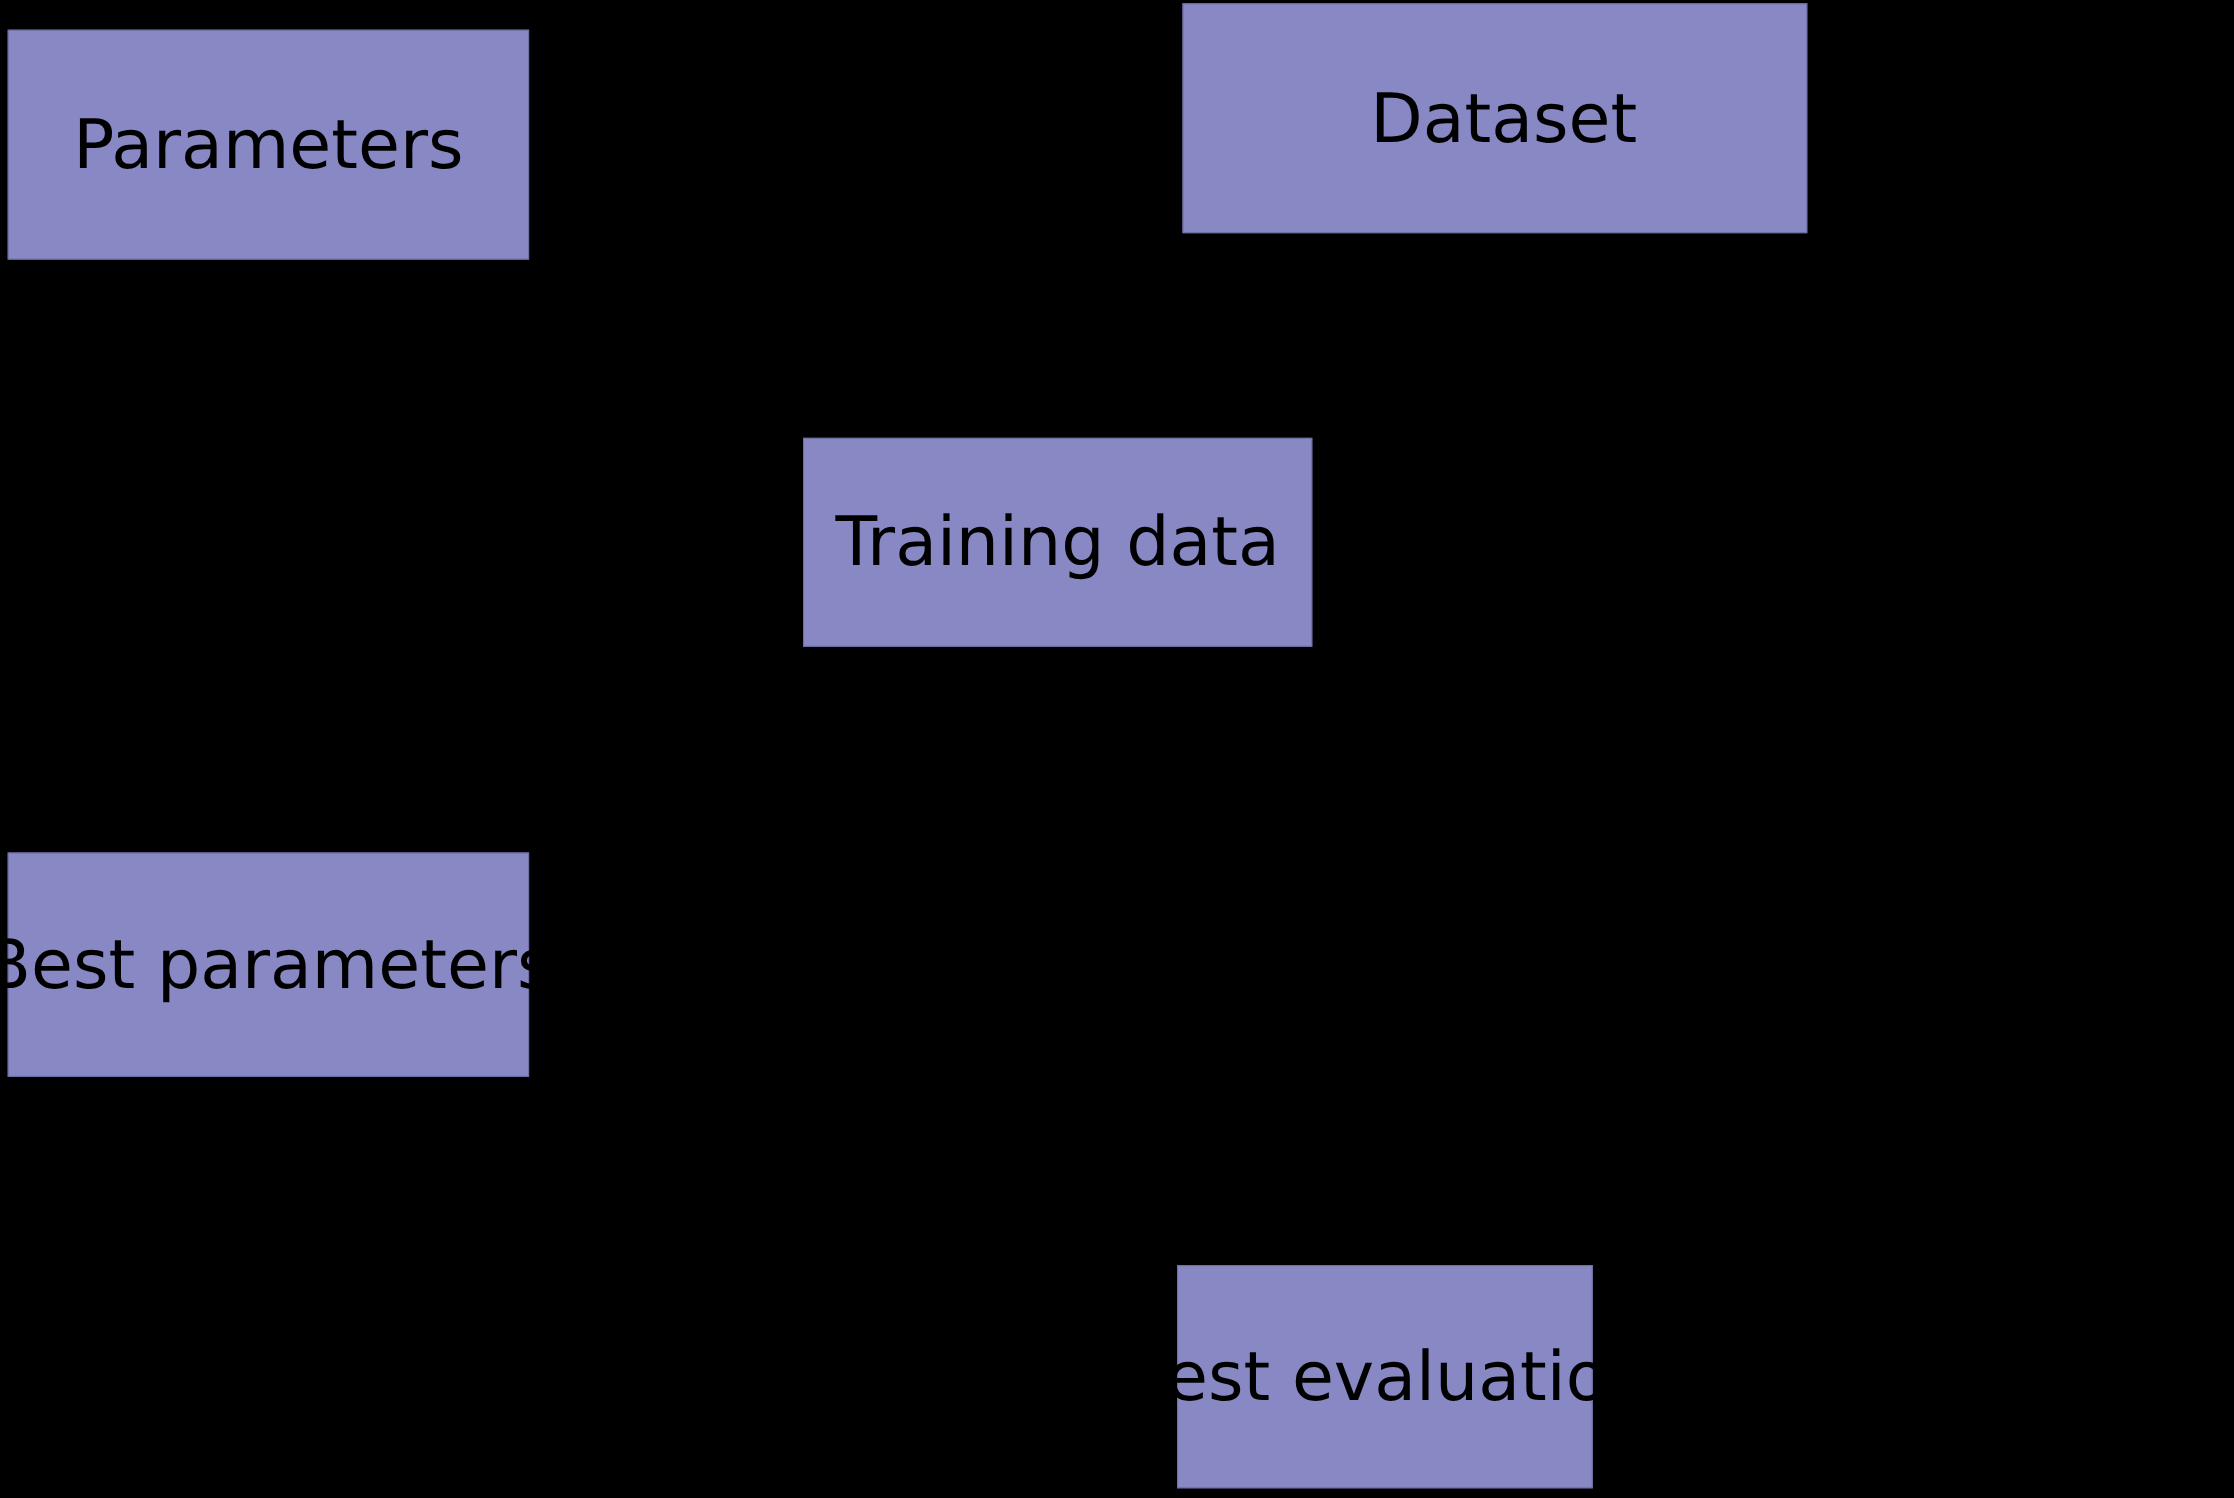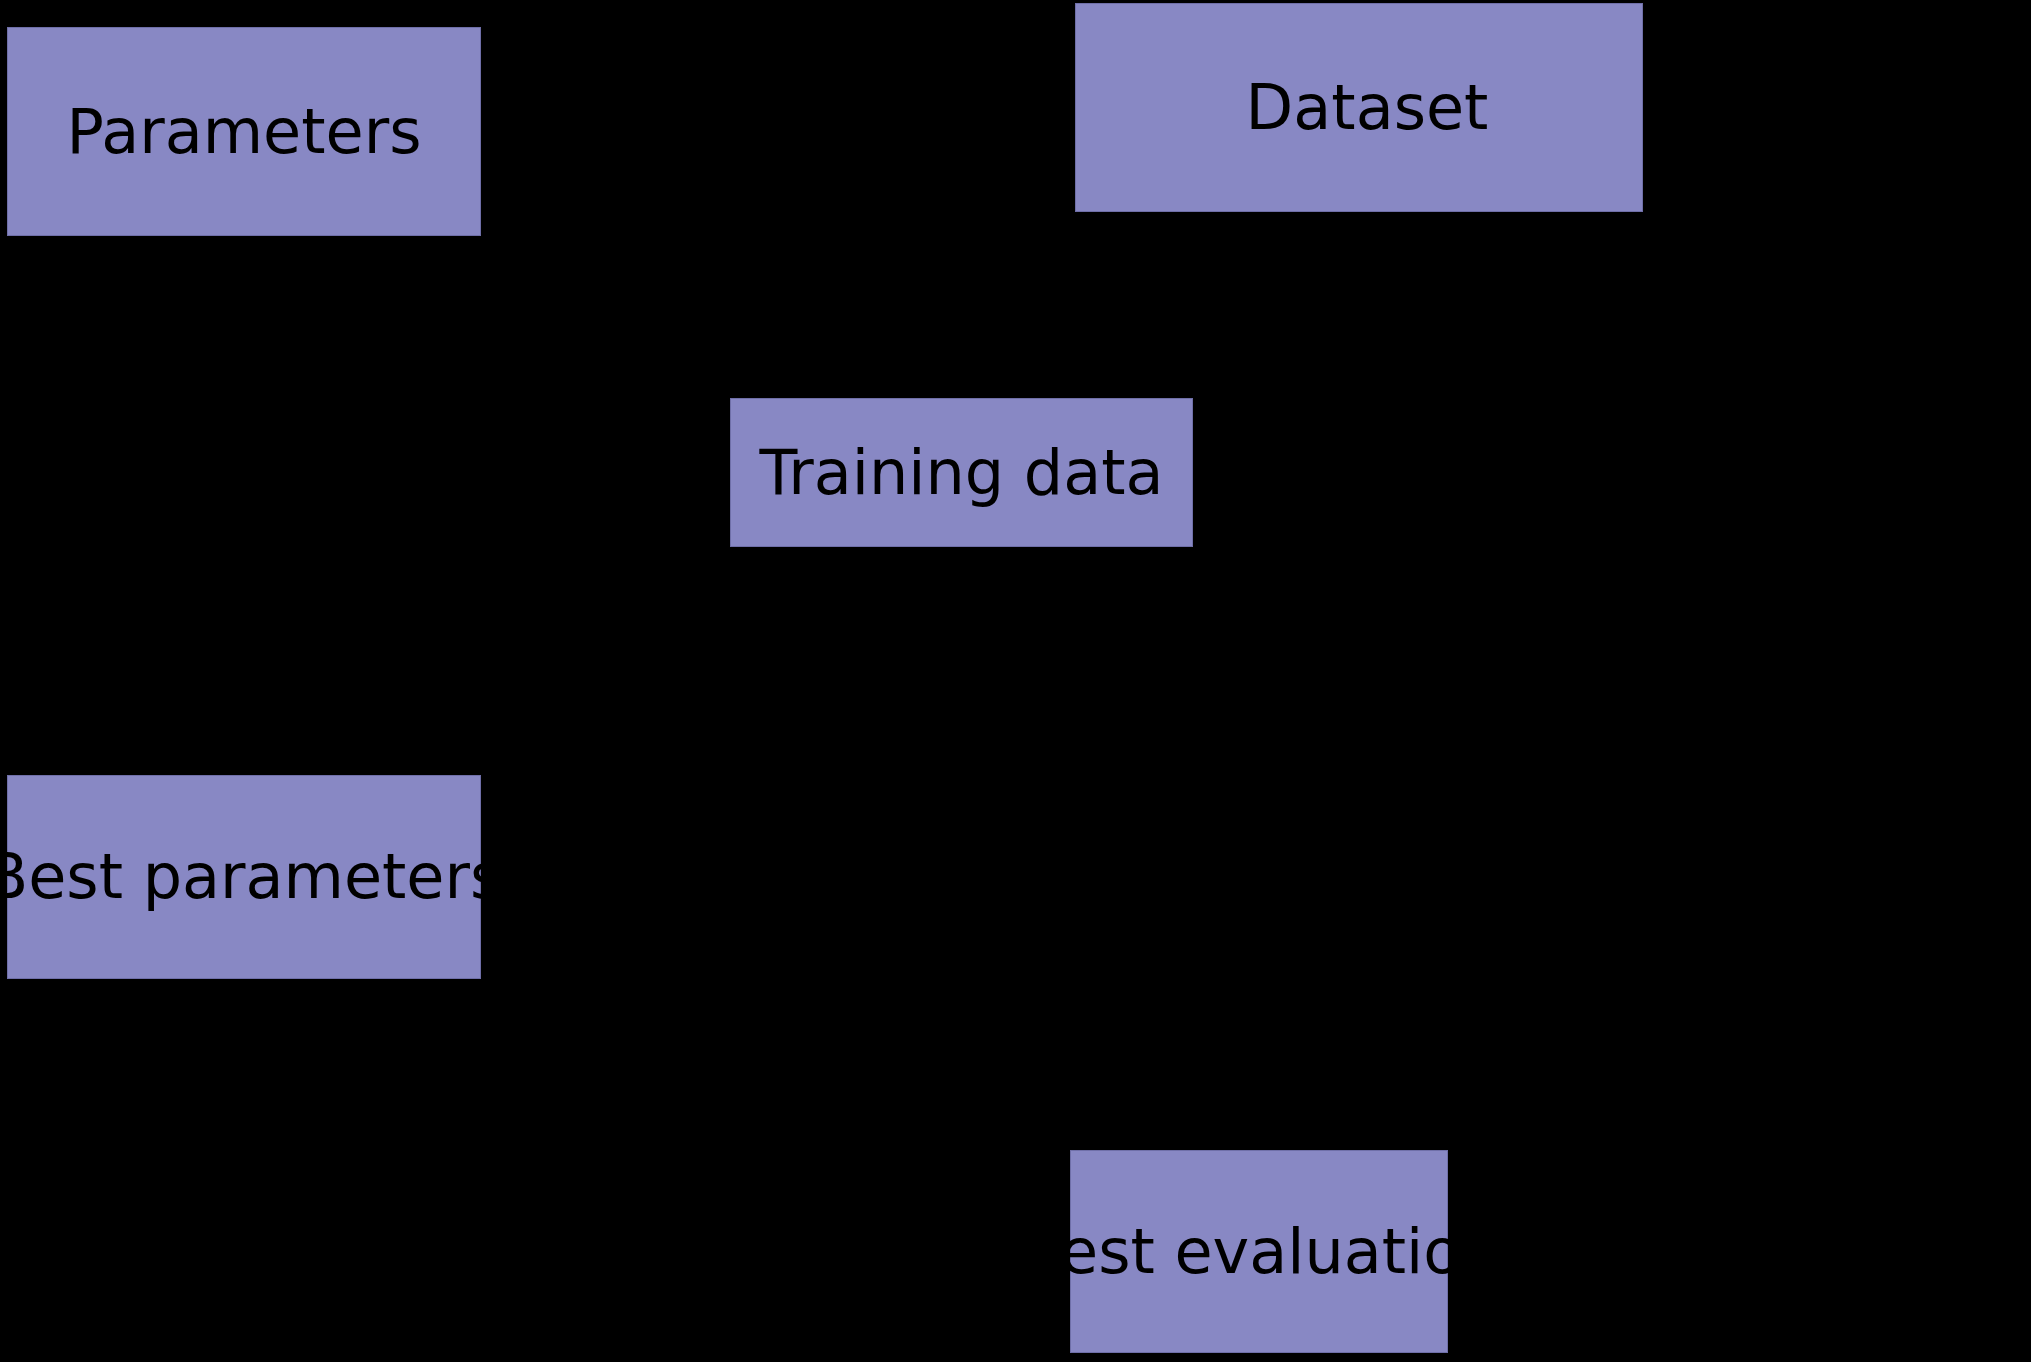--- a/index.html
+++ b/index.html
@@ -40,21 +40,21 @@
     display: block;
     text-align: center;
   }
 
   
   #node-parameters  { left: 7px;    top: 3px;    width: 474px; height: 209px; margin-top: 24px; }
   #node-dataset     { left: 1075px; top: 3px;    width: 568px; height: 209px; padding-left: 16px; }
 
   
   #node-cross-validation { left: 7px;    top: 393px; width: 474px; height: 206px; }
-  #node-training-data    { left: 730px;  top: 398px; width: 463px; height: 149px; }
+  #node-training-data    { left: 730px;  top: 398px; width: 463px; height: 190px; }
   #node-test-data        { left: 1480px; top: 398px; width: 544px; height: 201px; }
 
   
   #node-best-parameters  { left: 7px;   top: 775px; width: 474px; height: 204px; }
   #node-retrained-model  { left: 750px; top: 775px; width: 456px; height: 204px; }
 
   
   #node-final-evaluation { left: 1070px; top: 1150px; width: 378px; height: 203px; }
 </style>
 </head>

